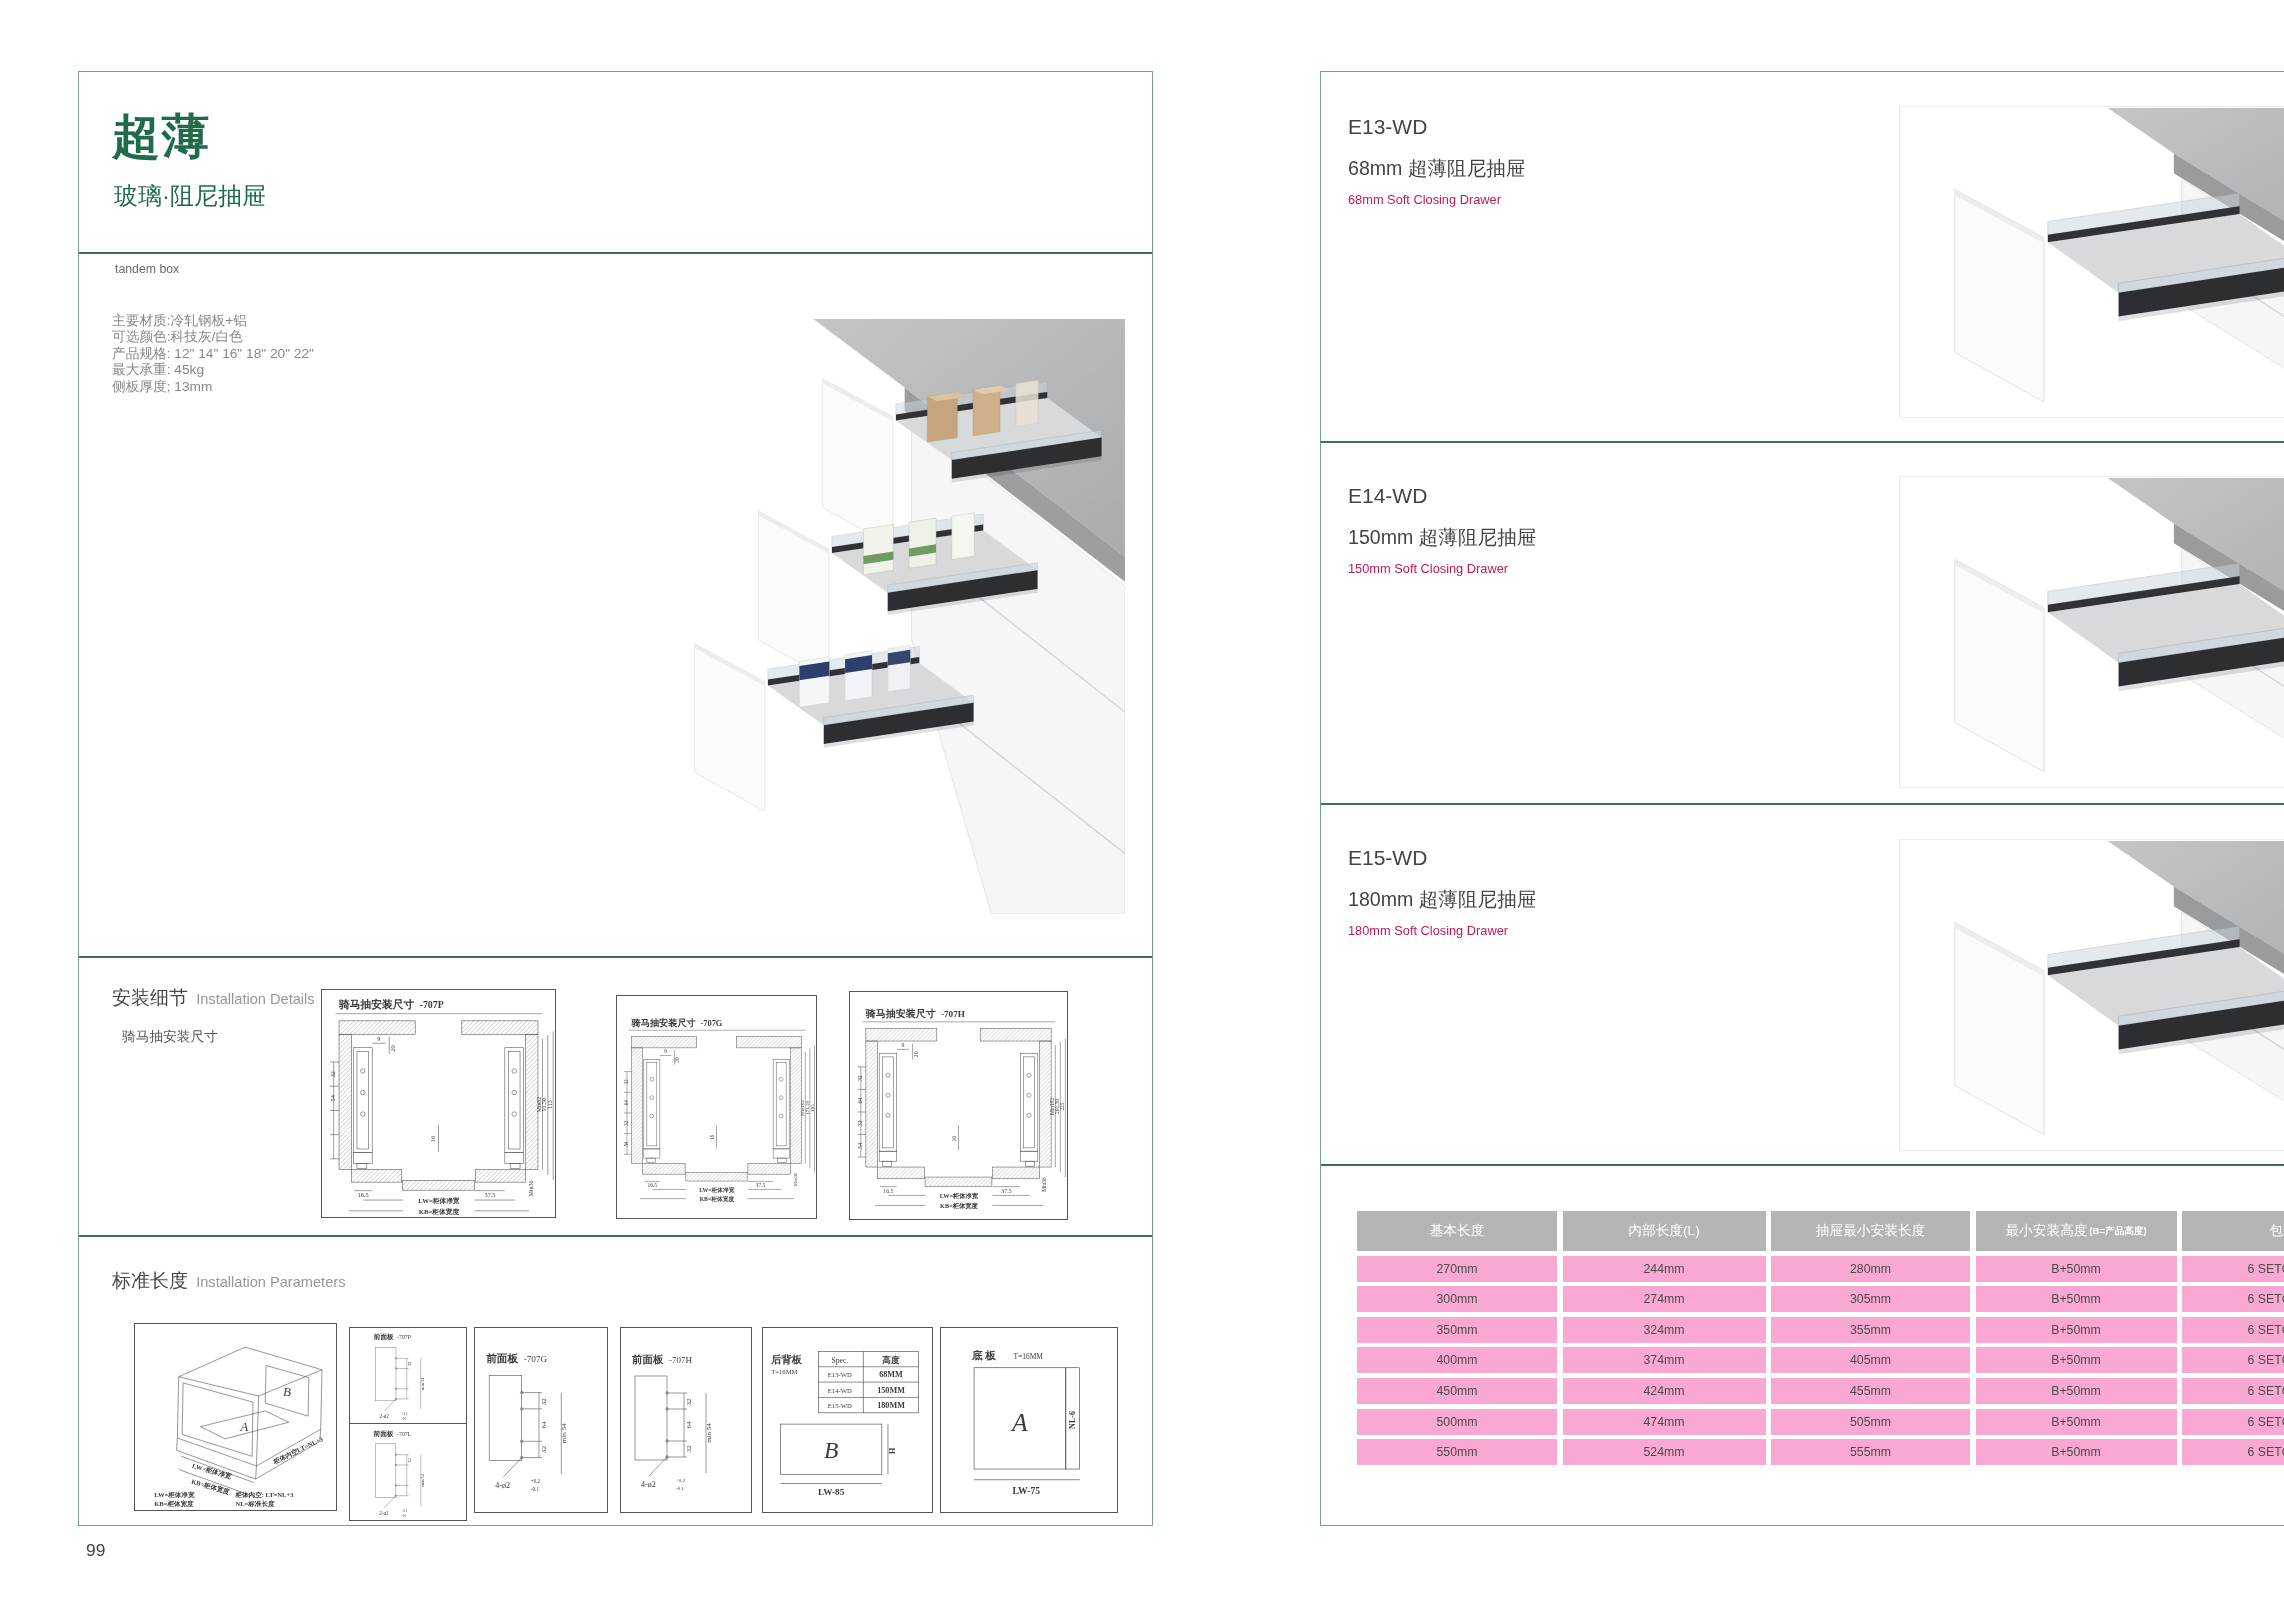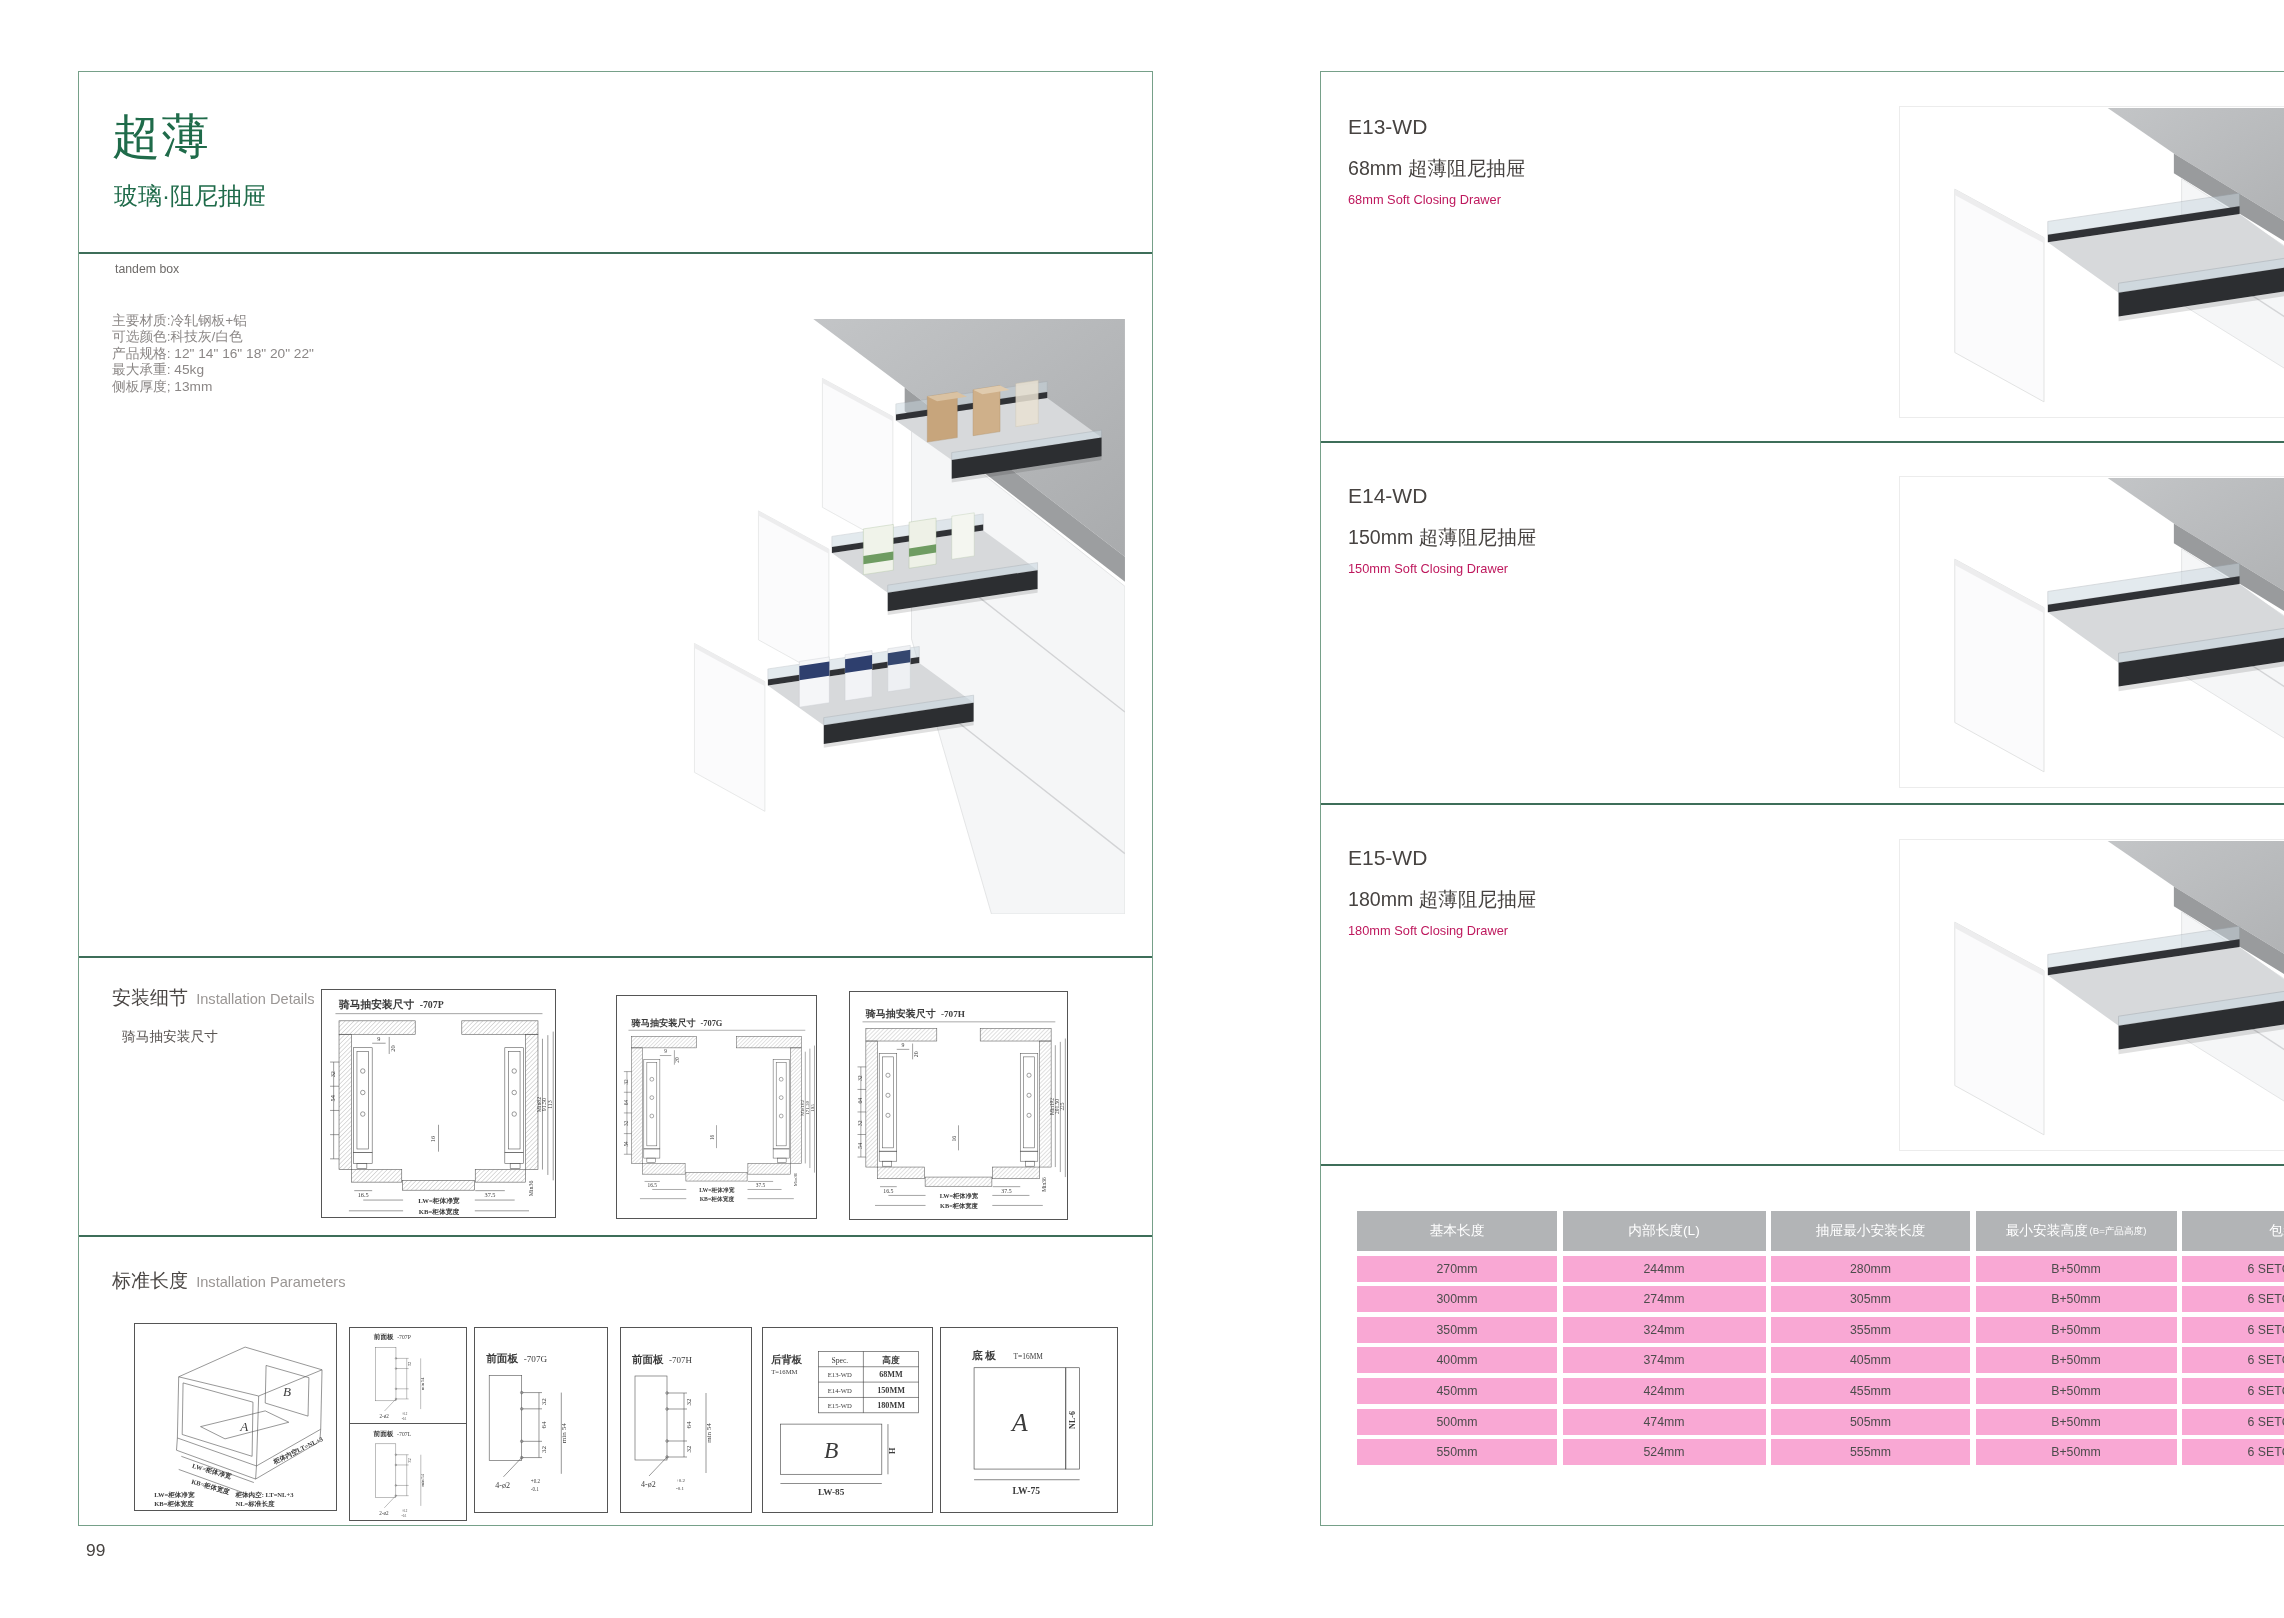--- a/index.html
+++ b/index.html
@@ -4,21 +4,21 @@
 <style>
   html,body{margin:0;padding:0;background:#ffffff;}
   .canvas{position:relative;width:2482px;height:1618px;background:#fff;overflow:hidden;
           font-family:"Liberation Sans",sans-serif;color:#474341;}
   .page{position:absolute;background:#fff;border:0.9px solid #76a089;}
   #page-left{left:78px;top:71px;width:1073px;height:1453px;}
   #page-right{left:1320px;top:71px;width:1085px;height:1453px;}
   .hr{position:absolute;left:0;width:100%;height:1.8px;background:#3e6e59;}
   .abs{position:absolute;}
   
-  .t-title{font-size:48px;font-weight:normal;color:#1f6b4a;letter-spacing:1.4px;line-height:1;}
+  .t-title{font-size:48px;font-weight:bold;color:#1f6b4a;letter-spacing:1.4px;line-height:1;}
   .t-sub{font-size:24px;color:#1f6b4a;line-height:1;}
   .t-tag{font-size:12.3px;color:#6d6a68;line-height:1;margin-top:44px;}
   
   .spec-zh div{font-size:13.7px;line-height:16.4px;color:#8b8786;}
   .spec-en div{font-size:11.4px;line-height:17.4px;color:#8b8786;}
   
   .sect-zh{font-size:19px;font-weight:normal;color:#4a4644;}
   .sect-en{font-size:14.6px;color:#9a9694;font-weight:normal;margin-left:8.2px;}
   .sub-label{font-size:13.7px;color:#5a5553;}
   
@@ -29,21 +29,21 @@
   .photo-framed{border:0.5px solid #ececec;}
   
   .p-model{font-size:21px;color:#474341;}
   .p-zh{font-size:19.6px;color:#474341;}
   .p-en{font-size:12.8px;color:#be185d;}
   
   .ptable{position:absolute;display:grid;grid-template-columns:200px 203px 199px 201px 202px;
           column-gap:5.5px;row-gap:4.6px;}
   .ptable .th{background:#b2b4b6;color:#fff;font-size:13.7px;height:40px;display:flex;
               align-items:center;justify-content:center;gap:1.8px;}
-  .ptable .th small{font-size:9.6px;font-weight:normal;}
+  .ptable .th small{font-size:9.6px;font-weight:bold;}
   .ptable .td{background:#f9a8d4;color:#4c4c4c;font-size:12.3px;height:26px;display:flex;
               align-items:center;justify-content:center;}
   .pagenum{position:absolute;font-size:17.4px;color:#474341;}
   
   svg text{font-family:"Liberation Serif",serif;fill:#3b3b3b;}
   .ts{font-size:14px;} .tsm{font-size:13px;} .tsb{font-size:15px;font-weight:bold;}
   .ttl{font-size:24px;font-weight:bold;} .tmd{font-size:22px;font-weight:bold;}
   .ft{font-weight:bold;}
 </style>
 </head>

